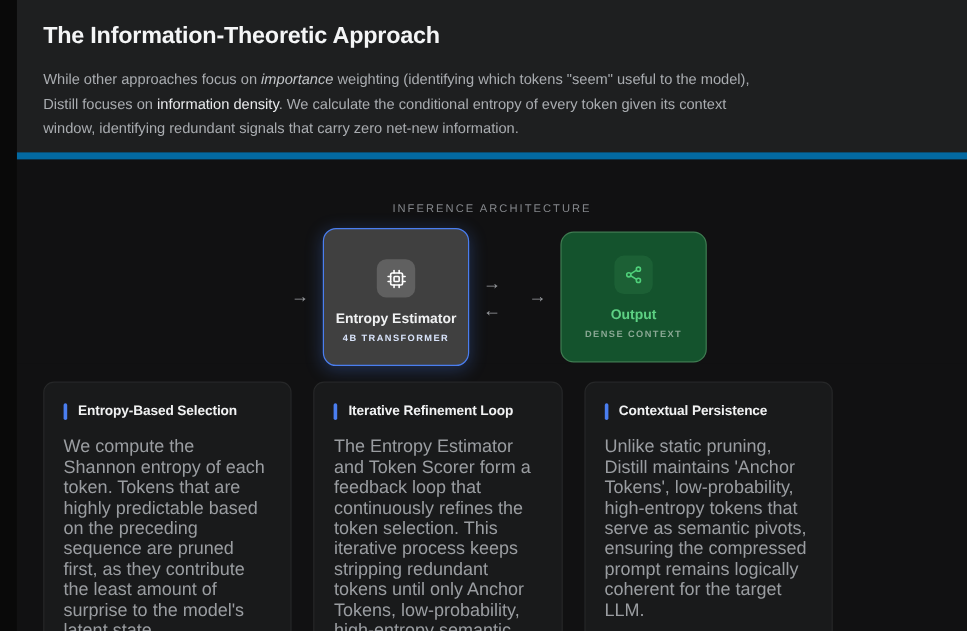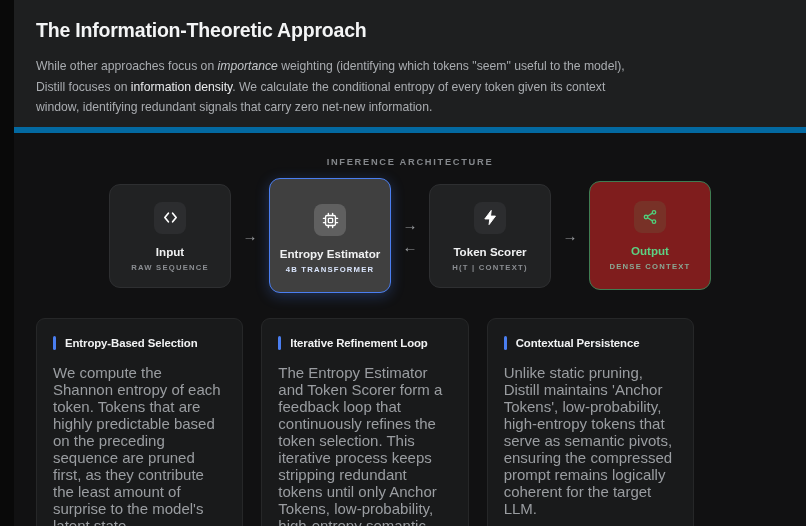--- a/index.html
+++ b/index.html
@@ -65,24 +65,24 @@
     position: absolute;
     left: 14px; top: 133px;
     width: 792px;
     height: 170px;
     background: #111112;
   }
 
   .section-kicker {
     text-align: center;
     font-size: 9.3px;
-    font-weight: bold;
+    font-weight: normal;
     letter-spacing: 1.7px;
     color: #84878b;
-    padding-top: 24px;
+    padding-top: 36px;
   }
 
   .flow-row {
     display: flex;
     align-items: center;
     justify-content: center;
     gap: 0;
     margin-top: 11px;
   }
 
@@ -96,21 +96,21 @@
     border: 1px solid #2e2f31;
   }
   .node.is-blue {
     background: #404040;
     border-color: #4a7ef0;
     padding-top: 25px;
     padding-bottom: 18px;
     box-shadow: 0 3px 14px rgba(74,126,240,0.30);
   }
   .node.is-green {
-    background: #7f1d1d;
+    background: #14532d;
     border: 1px solid #3f7d52;
     padding-top: 19px;
     padding-bottom: 18px;
   }
 
   .node-icon {
     width: 32px; height: 32px;
     margin: 0 auto 11px auto;
     border-radius: 8px;
     background: #2c2d2f;
@@ -207,30 +207,20 @@
   <div class="left-gutter"></div>
 
   <div class="header-panel">
     <h1 class="page-title">The Information-Theoretic Approach</h1>
     <p class="intro"><span>While other approaches focus on </span><span class="em">importance</span><span> weighting (identifying which tokens "seem" useful to the model), Distill focuses on </span><span class="strong">information density</span><span>. We calculate the conditional entropy of every token given its context window, identifying redundant signals that carry zero net-new information.</span></p>
   </div>
 
   <div class="diagram-section">
     <div class="section-kicker">INFERENCE ARCHITECTURE</div>
     <div class="flow-row">
-        <div class="node">
-          <div class="node-icon">
-            <svg width="17" height="17" viewBox="0 0 24 24" fill="none" stroke="#ffffff" stroke-width="2.4" stroke-linecap="round" stroke-linejoin="round">
-              <polyline points="9 6 4 12 9 18"></polyline>
-              <polyline points="15 6 20 12 15 18"></polyline>
-            </svg>
-          </div>
-          <div class="node-title">Input</div>
-          <div class="node-sub">RAW SEQUENCE</div>
-        </div>
         <div class="connector">
           <span class="arrow">→</span>
         </div>
         <div class="node is-blue">
           <div class="node-icon">
             <svg width="17" height="17" viewBox="0 0 24 24" fill="none" stroke="#ffffff" stroke-width="1.9" stroke-linecap="round" stroke-linejoin="round">
               <rect x="5" y="5" width="14" height="14" rx="2"></rect>
               <rect x="9" y="9" width="6" height="6" rx="1"></rect>
               <line x1="9" y1="2" x2="9" y2="5"></line>
               <line x1="15" y1="2" x2="15" y2="5"></line>
@@ -242,29 +232,20 @@
               <line x1="19" y1="15" x2="22" y2="15"></line>
             </svg>
           </div>
           <div class="node-title">Entropy Estimator</div>
           <div class="node-sub">4B TRANSFORMER</div>
         </div>
         <div class="connector">
           <span class="arrow">→</span>
           <span class="arrow">←</span>
         </div>
-        <div class="node">
-          <div class="node-icon">
-            <svg width="17" height="17" viewBox="0 0 24 24" fill="#ffffff" stroke="#ffffff" stroke-width="1.4" stroke-linejoin="round">
-              <polygon points="13 2 4 14 11 14 10 22 19 10 12 10 13 2"></polygon>
-            </svg>
-          </div>
-          <div class="node-title">Token Scorer</div>
-          <div class="node-sub">H(T | CONTEXT)</div>
-        </div>
         <div class="connector">
           <span class="arrow">→</span>
         </div>
         <div class="node is-green">
           <div class="node-icon">
             <svg width="16" height="16" viewBox="0 0 24 24" fill="none" stroke="#4fd07a" stroke-width="2" stroke-linecap="round" stroke-linejoin="round">
               <circle cx="18" cy="5" r="2.6"></circle>
               <circle cx="6" cy="12" r="2.6"></circle>
               <circle cx="18" cy="19" r="2.6"></circle>
               <line x1="8.3" y1="10.8" x2="15.7" y2="6.2"></line>

